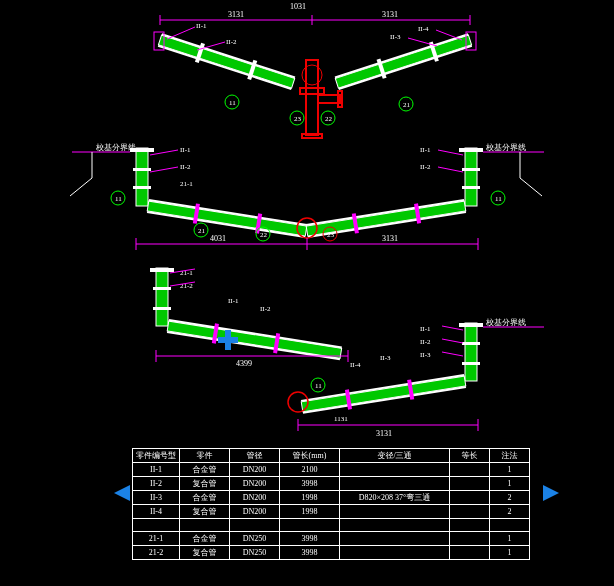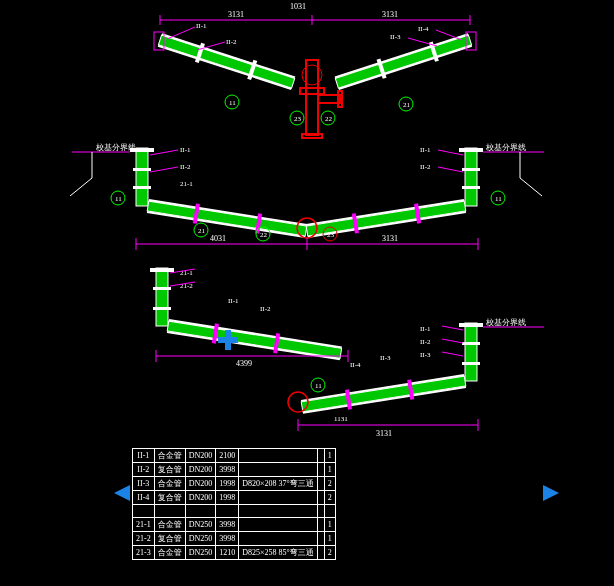--- a/index.html
+++ b/index.html
@@ -207,20 +207,29 @@
     <text x="350" y="367" fill="#fff" font-size="7">II-4</text>
   </g>
 </svg>
 
 <div class="plus"></div>
 <div class="arrowL"></div>
 <div class="arrowR"></div>
 
 <table class="tbl">
   <tbody>
+      <tr class="h">
+    <td class="c1">零件编号型</td>
+    <td class="c2">零件</td>
+    <td class="c3">管径</td>
+    <td class="c4">管长(mm)</td>
+    <td class="c5">变径/三通</td>
+    <td class="c6">等长</td>
+    <td class="c7">注法</td>
+  </tr>
   <tr>
         <td>II-1</td>
         <td>合金管</td>
         <td>DN200</td>
         <td>2100</td>
         <td></td>
         <td></td>
         <td>1</td>
       </tr>
   <tr>
@@ -270,23 +279,14 @@
       </tr>
   <tr>
         <td>21-2</td>
         <td>复合管</td>
         <td>DN250</td>
         <td>3998</td>
         <td></td>
         <td></td>
         <td>1</td>
       </tr>
-  <tr>
-        <td>21-3</td>
-        <td>合金管</td>
-        <td>DN250</td>
-        <td>1210</td>
-        <td>D825×258  85°弯三通</td>
-        <td></td>
-        <td>2</td>
-      </tr>
 </tbody>
   </table>
 
 </body></html>

